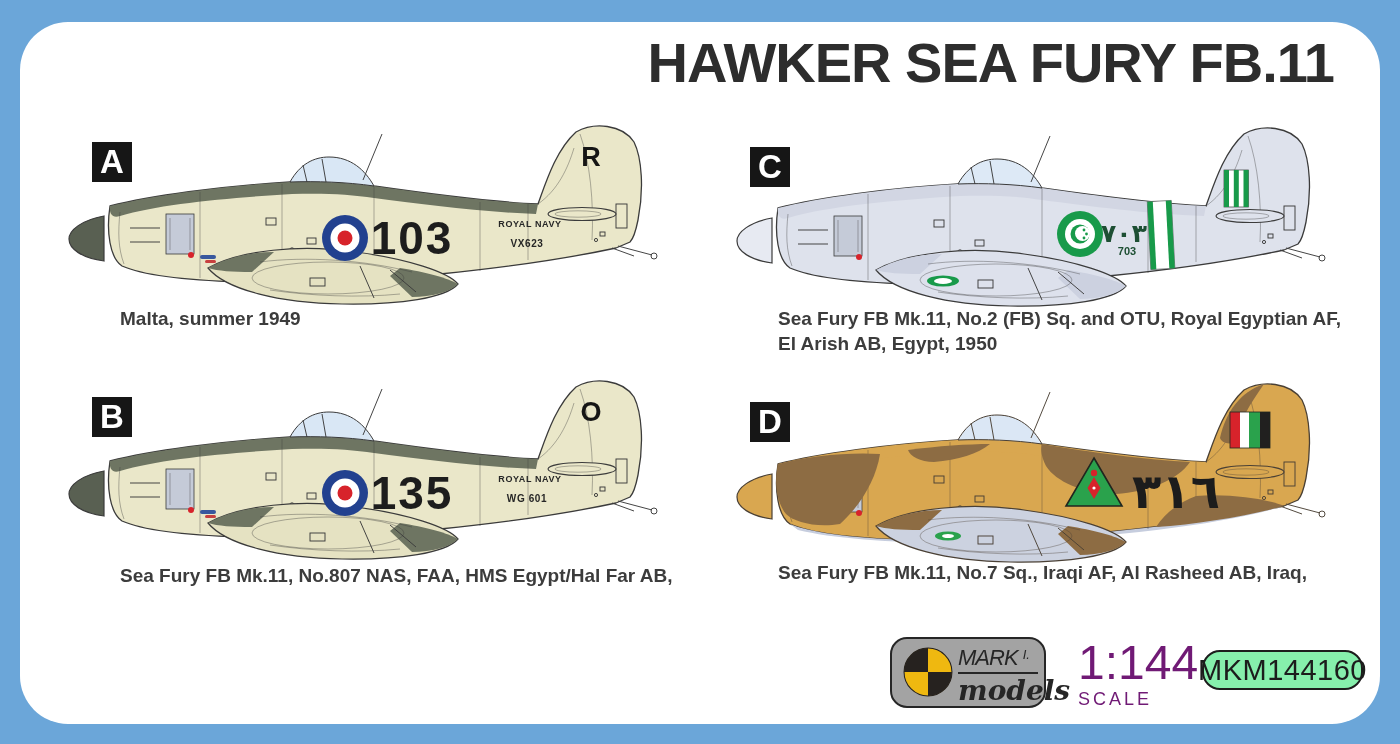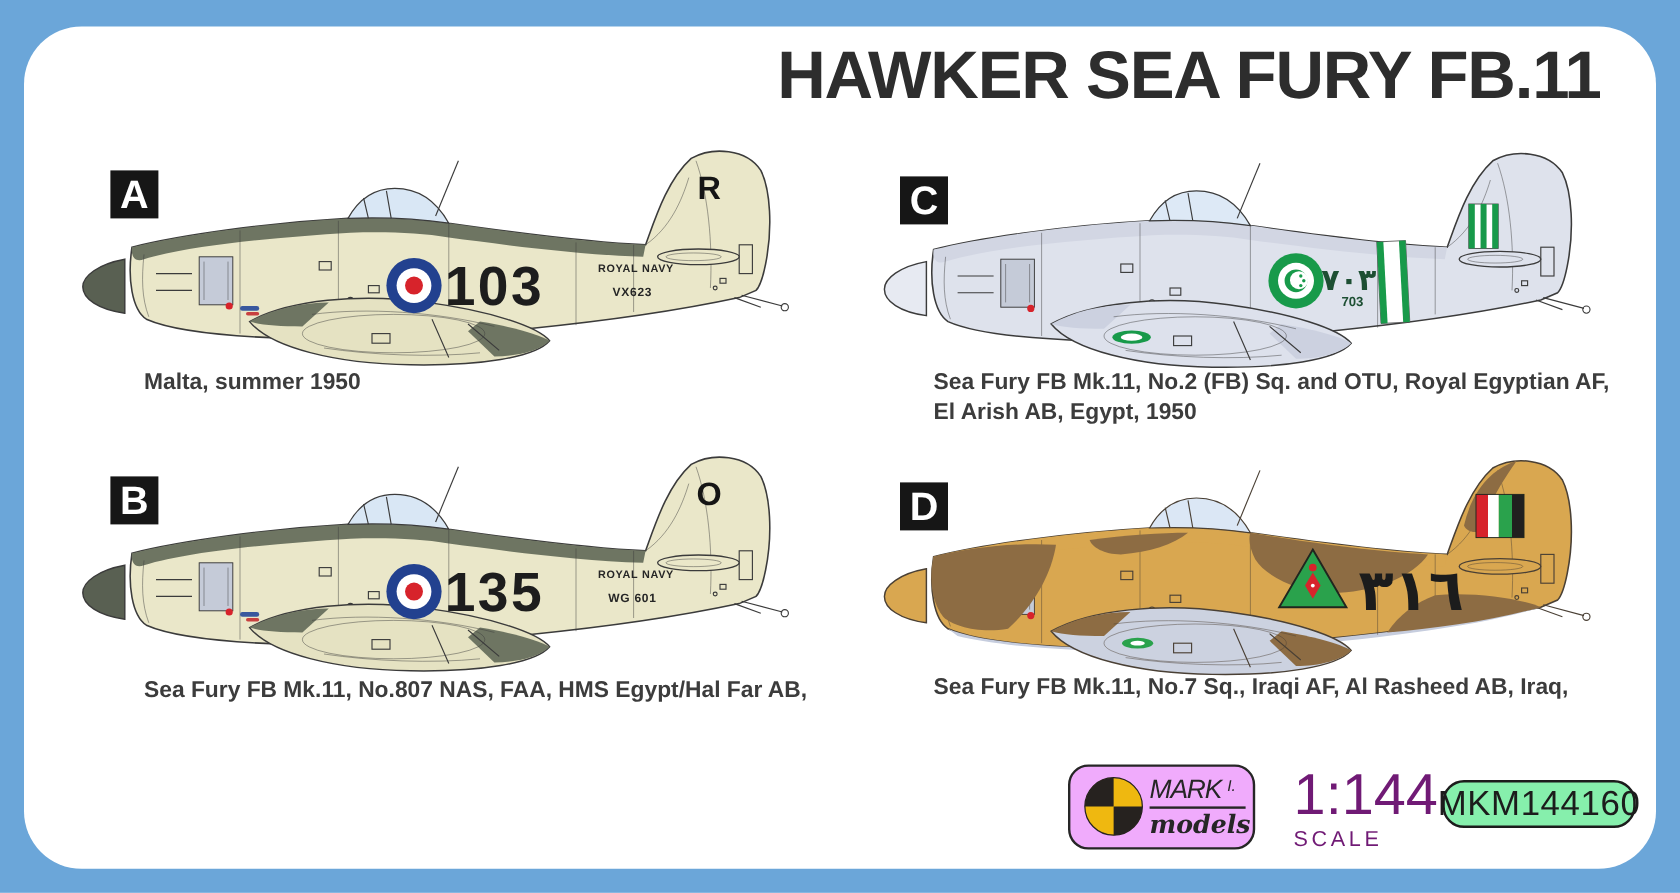--- a/index.html
+++ b/index.html
@@ -58,32 +58,32 @@
   .svc{font:700 9px "Liberation Sans",sans-serif;fill:#262626;text-anchor:middle;letter-spacing:.6px}
   .ser{font:700 10px "Liberation Sans",sans-serif;fill:#262626;text-anchor:middle;letter-spacing:.6px}
   .tl{font:700 27px "Liberation Sans",sans-serif;fill:#151515;text-anchor:middle}
   .arb{font:700 25px "DejaVu Sans",sans-serif;fill:#1d4f33;text-anchor:middle}
   .arbsm{font:700 11px "Liberation Sans",sans-serif;fill:#1d4f33;text-anchor:middle}
   .arbD{font:700 48px "DejaVu Sans",sans-serif;fill:#1c1c1c;text-anchor:middle}
 
   
   .logo-box{
     position:absolute;left:890px;top:637px;width:152px;height:67px;
-    border:2px solid #262626;border-radius:17px;background:#f0abfc;
+    border:2px solid #262626;border-radius:17px;background:#a3a3a3;
   }
   .logo-mark{position:absolute;left:11px;top:8px;width:50px;height:50px}
   .brand{position:absolute;left:66px;top:6px;width:80px;color:#262626}
   .brand-top{
     font-style:italic;font-size:22px;font-weight:400;letter-spacing:-1px;
     border-bottom:2px solid #262626;padding-bottom:1px;white-space:nowrap;
   }
   .brand-roman{font-size:13px;font-weight:400;vertical-align:6px;letter-spacing:0}
   .brand-bottom{
     font-family:"DejaVu Serif",serif;font-style:italic;font-weight:700;
-    font-size:21px;letter-spacing:0;margin-top:0px;text-align:right;
+    font-size:28px;letter-spacing:0;margin-top:0px;text-align:right;
   }
   .scale-block{position:absolute;left:1078px;top:638px;color:#701a75}
   .scale-value{font-size:48px;font-weight:400;letter-spacing:0px;line-height:50px}
   .scale-label{font-size:18px;font-weight:400;letter-spacing:3px;margin-top:1px}
   .code-box{
     position:absolute;left:1202px;top:650px;width:157px;height:36px;
     border:2px solid #1c1c1c;border-radius:18px;background:#86efac;
     display:flex;align-items:center;justify-content:center;
     font-size:29px;font-weight:400;color:#1c1c1c;letter-spacing:.5px;
   }
@@ -183,21 +183,21 @@
     <circle cx="285" cy="118" r="23" fill="#22418f"></circle>
     <circle cx="285" cy="118" r="14.5" fill="#ffffff"></circle>
     <circle cx="285" cy="118" r="7.5" fill="#d7232b"></circle>
   </g>
   <text class="code" x="352" y="134">103</text>
   <text class="svc" x="470" y="107">ROYAL NAVY</text>
   <text class="ser" x="467" y="127">VX623</text>
   <text class="tl" x="531" y="46">R</text>
 </svg>
 <div class="caption" id="capA">
-  <div>Malta, summer 1950</div>
+  <div>Malta, summer 1949</div>
 </div>
 
 <div class="badge" id="badgeB">B</div>
 <svg class="ac" id="acB" viewBox="0 0 600 186" style="--upper: #6e7562; --wedge: #6e7562; --lower: #eae7c9; --spinner: #596052; --canopy: #d9e7f5; --wing: #e5e2c2; --belly: transparent; --door: #c5cbd8; --outline: #3b3b3b;">
   <use href="#airframe"></use>
   <g>
     <circle cx="131" cy="135" r="3" fill="#d7232b"></circle>
     <rect x="140" y="135" width="16" height="4" rx="2" fill="#39589e"></rect>
     <rect x="145" y="140" width="11" height="3" rx="1.5" fill="#c8403f"></rect>
   </g>

